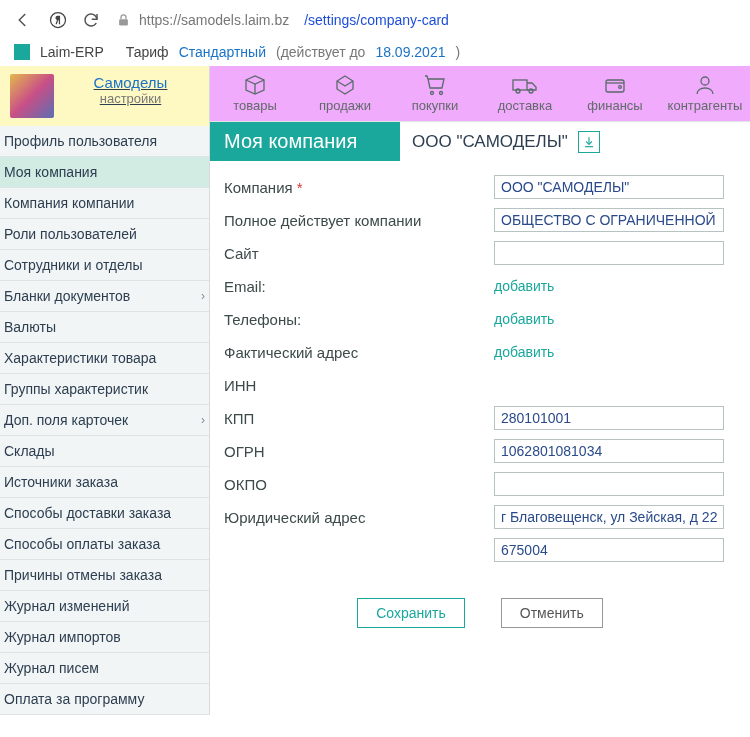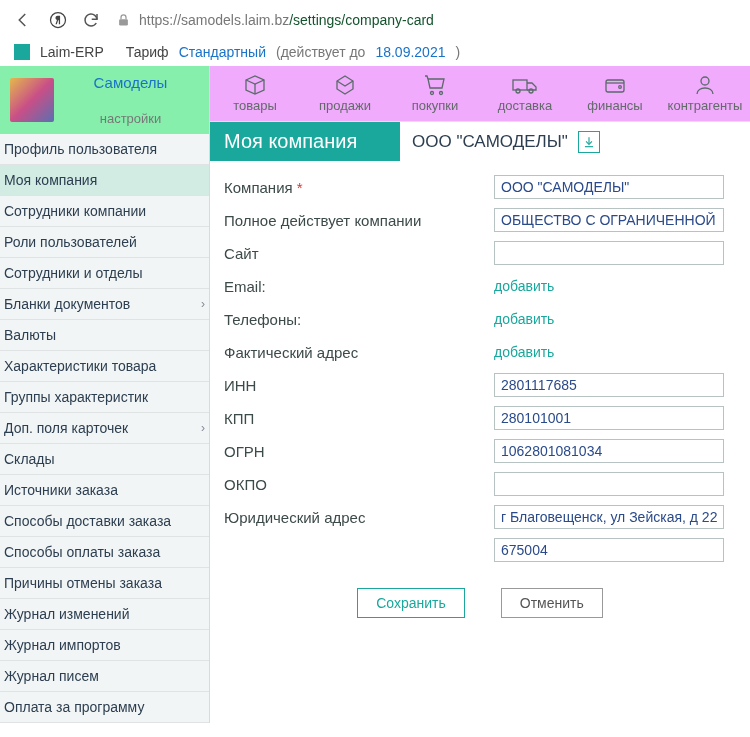--- a/index.html
+++ b/index.html
@@ -1,35 +1,35 @@
 <!DOCTYPE html>
 <html><head>
 <meta charset="utf-8">
 <style>
   * { box-sizing: border-box; margin: 0; padding: 0; }
   body { font-family: Arial, Helvetica, sans-serif; font-size: 14px; color: #2c3e50; width: 750px; background: #fff; }
   .browser-bar { display: flex; align-items: center; gap: 16px; padding: 10px 14px; }
   .browser-bar .icon { width: 18px; color: #555; cursor: pointer; }
   .url { color: #777; font-size: 14px; display: flex; align-items: center; gap: 8px; }
   .url .lock { color: #999; }
-  .url-path { color: #14532d; }
+  .url-path { color: #1d4ed8; margin-left: 15px; }
   .appbar { display: flex; align-items: center; gap: 10px; padding: 4px 14px 6px; font-size: 14px; }
   .appbar .logo { width: 16px; height: 16px; background: #1aa79c; display: inline-block; }
   .appbar .appname { color: #444; }
   .appbar .tariff { color: #444; margin-left: 12px; }
   .appbar .plan { color: #1a73c7; }
   .appbar .until { color: #777; }
   .appbar .date { color: #1a73c7; }
   .layout { display: flex; }
   .sidebar { width: 210px; background: #f2f5f5; border-right: 1px solid #d7dbdb; }
-  .sidebar-head { display: flex; align-items: center; padding: 8px 10px; gap: 8px; background: #86efac; }
+  .sidebar-head { display: flex; padding: 8px 10px; gap: 8px; background: #fef9c3; text-decoration: underline; }
   .sidebar-head .thumb { width: 44px; height: 44px; background: linear-gradient(135deg,#e4b84d,#c94f87,#5a6fb1); border-radius: 2px; }
   .sidebar-head .names { flex: 1; text-align: center; }
   .sidebar-head .name1 { color: #1a73c7; font-size: 15px; }
-  .sidebar-head .name2 { color: #777; font-size: 13px; margin-top: 20px; }
+  .sidebar-head .name2 { color: #777; font-size: 13px; }
   .side-item { padding: 7px 4px; border-bottom: 1px solid #dfe3e3; color: #2c3e50; cursor: pointer; font-size: 14px; }
   .side-item.active { background: #d2ece4; }
   .side-item.has-chev { display: flex; justify-content: space-between; align-items: center; }
   .chev { color: #889; font-size: 12px; }
   .main { flex: 1; }
   .topnav { display: flex; background: #f0abfc; border-bottom: 1px solid #e0e3e3; }
   .topnav .navitem { flex: 1; text-align: center; padding: 6px 2px 8px; cursor: pointer; }
   .topnav .navitem .ic { height: 26px; display: flex; align-items: center; justify-content: center; color: #5a6a6a; }
   .topnav .navitem .lbl { color: #626a6a; font-size: 13px; }
   .header-row { display: flex; }
@@ -37,21 +37,21 @@
   .header-row .rest { display: flex; align-items: center; padding: 0 12px; gap: 10px; flex: 1; }
   .header-row .rest .sub { color: #2c3e50; font-size: 17px; }
   .header-row .rest .dlbtn { border: 1px solid #1aa79c; color: #1aa79c; width: 22px; height: 22px; display: inline-flex; align-items: center; justify-content: center; cursor: pointer; }
   .form { padding: 14px 14px; }
   .row { display: flex; align-items: center; margin-bottom: 9px; min-height: 24px; }
   .row .label { width: 270px; color: #3d4a4a; font-size: 15px; }
   .row .req { color: #d33; }
   .row .field { flex: 1; }
   .row input[type=text] { width: 230px; border: 1px solid #b7c2c2; padding: 3px 6px; font-size: 14px; color: #2a4a8a; font-family: inherit; }
   .row .addlink { color: #1aa79c; cursor: pointer; font-size: 14px; }
-  .btnrow { display: flex; gap: 36px; justify-content: center; margin-top: 26px; }
+  .btnrow { display: flex; gap: 36px; justify-content: center; margin-top: 36px; }
   .btn { border: 1px solid #999; background: #fff; padding: 6px 18px; font-size: 14px; cursor: pointer; color: #555; }
   .btn.primary { border-color: #1aa79c; color: #1aa79c; }
   svg { display: block; }
 </style>
 </head>
 <body>
 
 <div class="browser-bar">
   <span class="icon">
     <svg width="18" height="18" viewBox="0 0 24 24" fill="none" stroke="#555" stroke-width="2">
@@ -99,21 +99,21 @@
     <div class="sidebar-head">
       <div class="thumb"></div>
       <div class="names">
         <div class="name1">Самоделы</div>
         <div class="name2">настройки</div>
       </div>
     </div>
     <div id="sidebar-items">
         <div class="side-item"><span>Профиль пользователя</span></div>
         <div class="side-item active"><span>Моя компания</span></div>
-        <div class="side-item"><span>Сотрудники компании</span></div>
+        <div class="side-item"><span>Компания компании</span></div>
         <div class="side-item"><span>Роли пользователей</span></div>
         <div class="side-item"><span>Сотрудники и отделы</span></div>
         <div class="side-item has-chev">
           <span>Бланки документов</span>
           <span class="chev">›</span>
         </div>
         <div class="side-item"><span>Валюты</span></div>
         <div class="side-item"><span>Характеристики товара</span></div>
         <div class="side-item"><span>Группы характеристик</span></div>
         <div class="side-item has-chev">
@@ -230,21 +230,20 @@
       <div class="row">
         <div class="label">Телефоны:</div>
         <div class="field"><span class="addlink">добавить</span></div>
       </div>
       <div class="row">
         <div class="label">Фактический адрес</div>
         <div class="field"><span class="addlink">добавить</span></div>
       </div>
       <div class="row">
         <div class="label">ИНН</div>
-        <div class="field"><input type="text" value="2801117685" style=""></div>
       </div>
       <div class="row">
         <div class="label">КПП</div>
         <div class="field"><input type="text" value="280101001" style=""></div>
       </div>
       <div class="row">
         <div class="label">ОГРН</div>
         <div class="field"><input type="text" value="1062801081034" style=""></div>
       </div>
       <div class="row">

